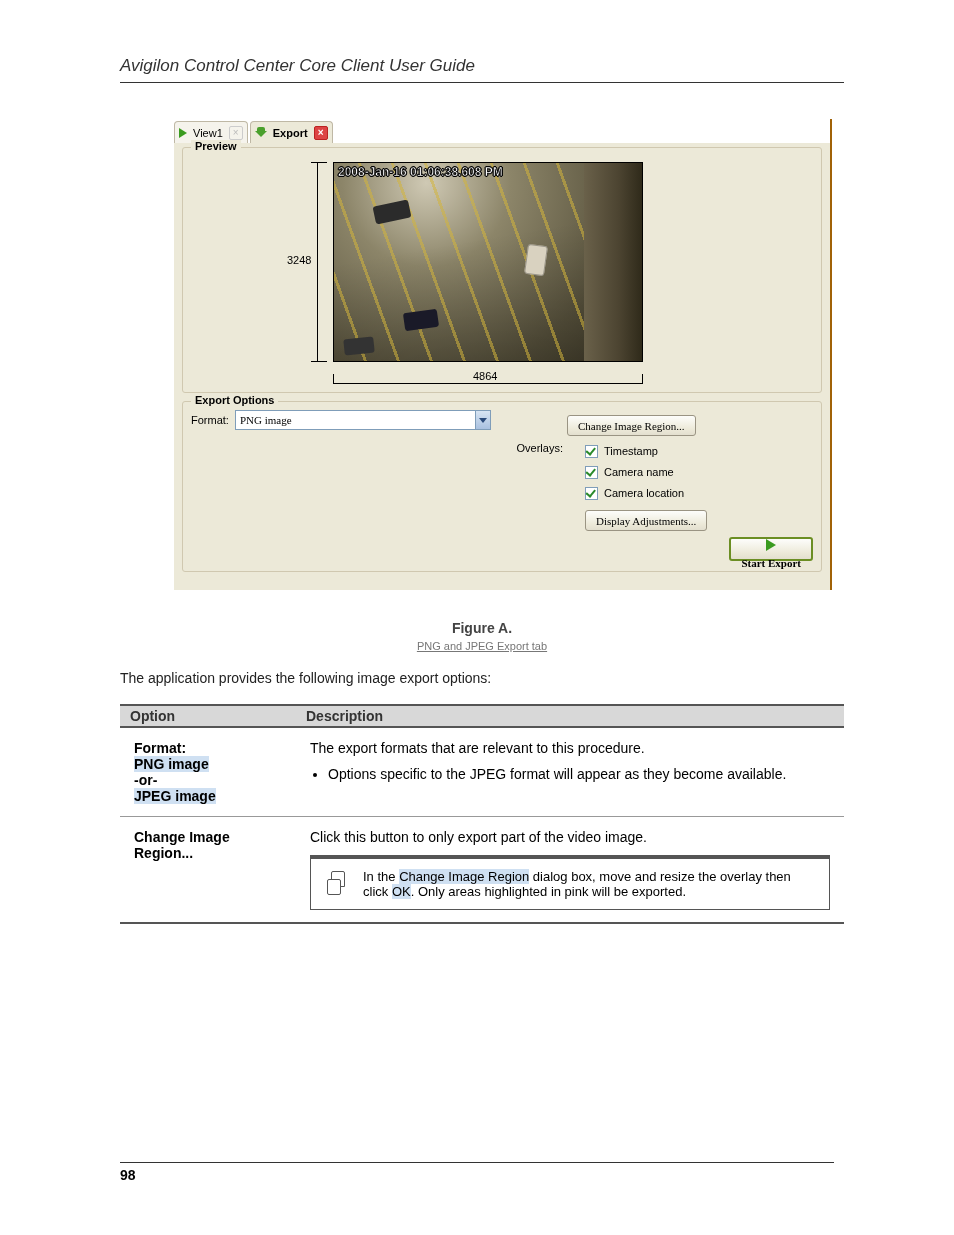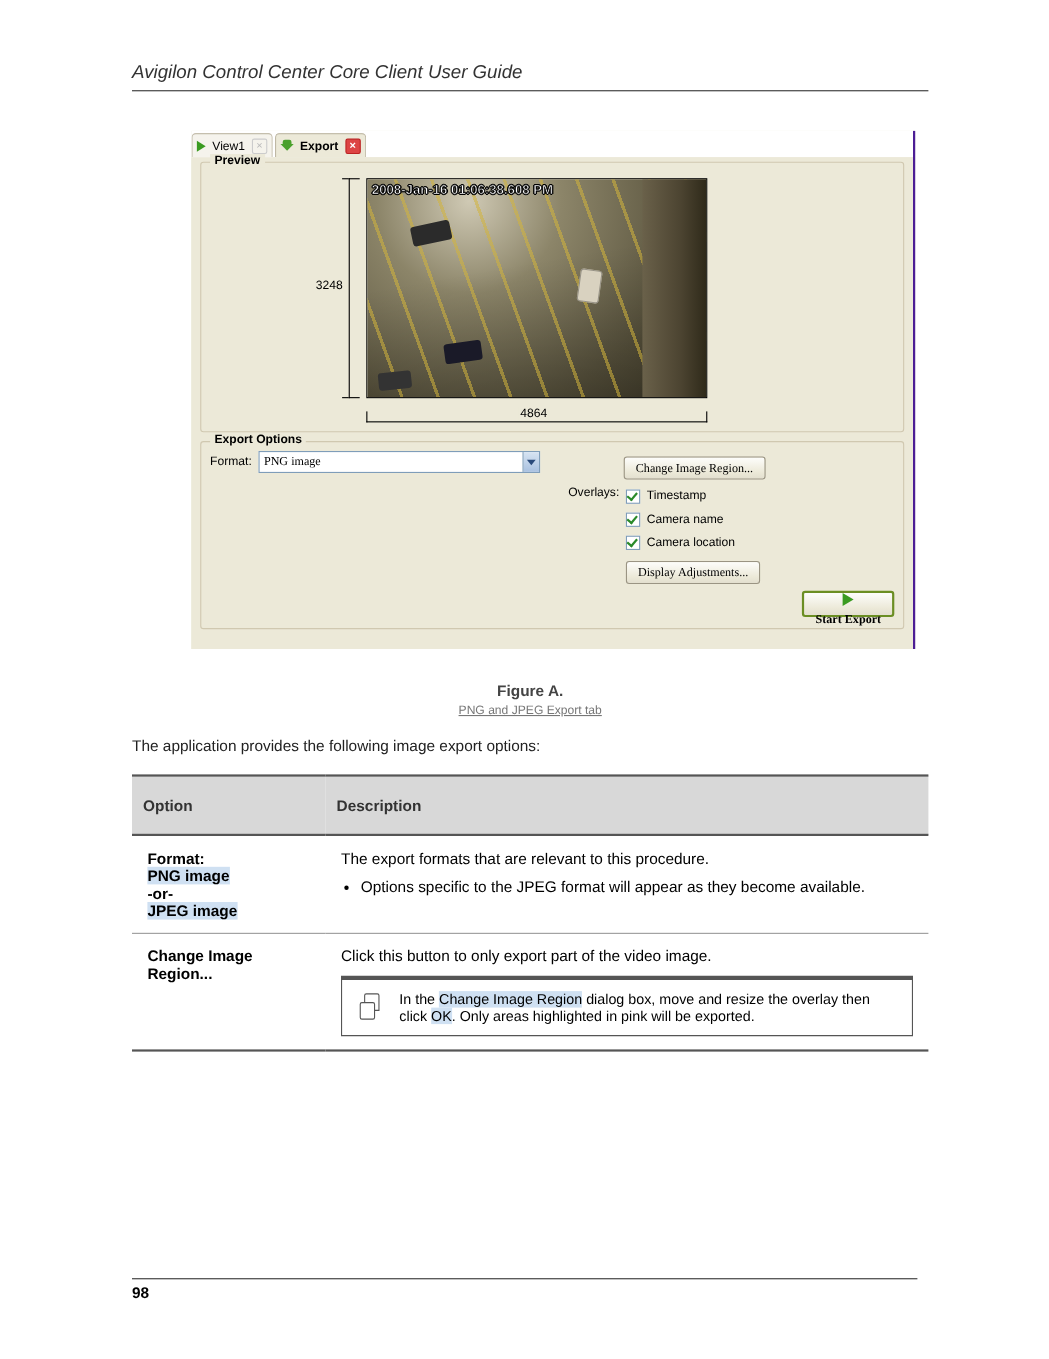--- a/index.html
+++ b/index.html
@@ -28,21 +28,21 @@
     font-size: 14px;
   }
   
   .shot-outer {
     width: 658px;
     margin: 0 0 30px 54px;
   }
   .shot {
     width: 658px;
     background: #ece9d8;
-    border-right: 2px solid #4c1d95;
+    border-right: 2px solid #a16207;
     position: relative;
     font: 11px Tahoma, sans-serif;
     color: #000;
   }
   
   .tabbar {
     height: 24px;
     background: #fff;
     display: flex;
     align-items: flex-end;
@@ -237,21 +237,21 @@
     font-size:14px; color:#222; margin-bottom:18px;
   }
   
   .opt-table {
     width:100%; border-collapse:collapse;
     border-top:2px solid #555; border-bottom:2px solid #555;
     font-size:14px;
   }
   .opt-table thead th {
     background:#d8d8d8; color:#333;
-    text-align:left; padding:18px 10px;
+    text-align:left; padding:2px 10px;
     border-bottom:2px solid #555;
     font-weight:bold;
   }
   .opt-table td {
     vertical-align:top; padding:12px 14px;
     border-bottom:1px solid #999;
   }
   .opt-table td.col1 { width:176px; font-weight:bold; }
   td.col1 .hi { background:#cfe0f2; display:inline; }
   td .hi { background:#cfe0f2; }
@@ -339,21 +339,21 @@
             </div>
 
             <div class="col-r">
 
               <div style="height:5px"></div>
               <div style="padding-left:66px;">
                 <span class="btn">Change Image Region...</span>
               </div>
 
               <div style="height:6px"></div>
-              <div style="display:flex; gap:6px;">
+              <div style="display:flex; gap:22px;">
                 <span class="lbl-r">Overlays:</span>
                 <div class="r-stack">
                   <div class="chk-line">
                     <span class="chk-box checked"></span>
                     <span>Timestamp</span>
                   </div>
                   <div class="chk-line">
                     <span class="chk-box checked"></span>
                     <span>Camera name</span>
                   </div>

